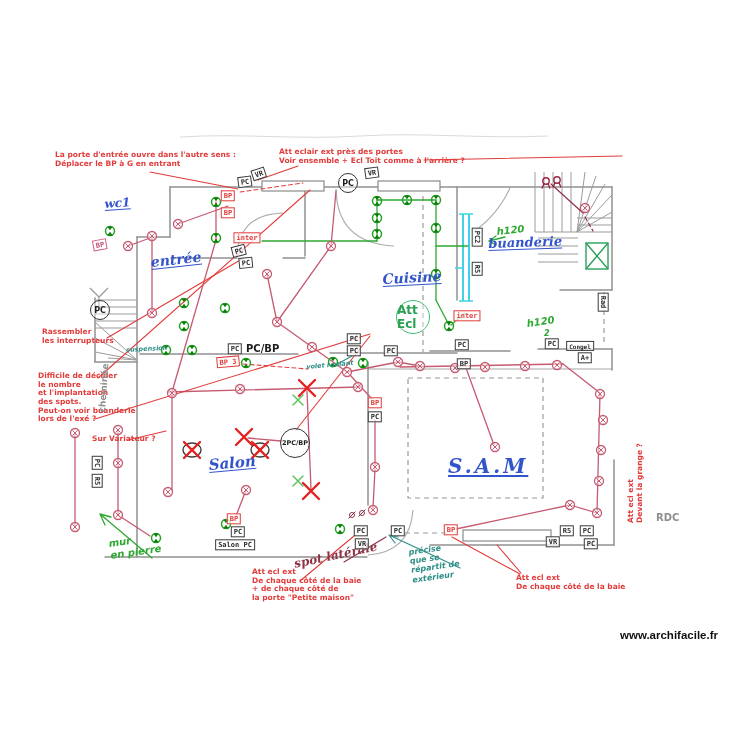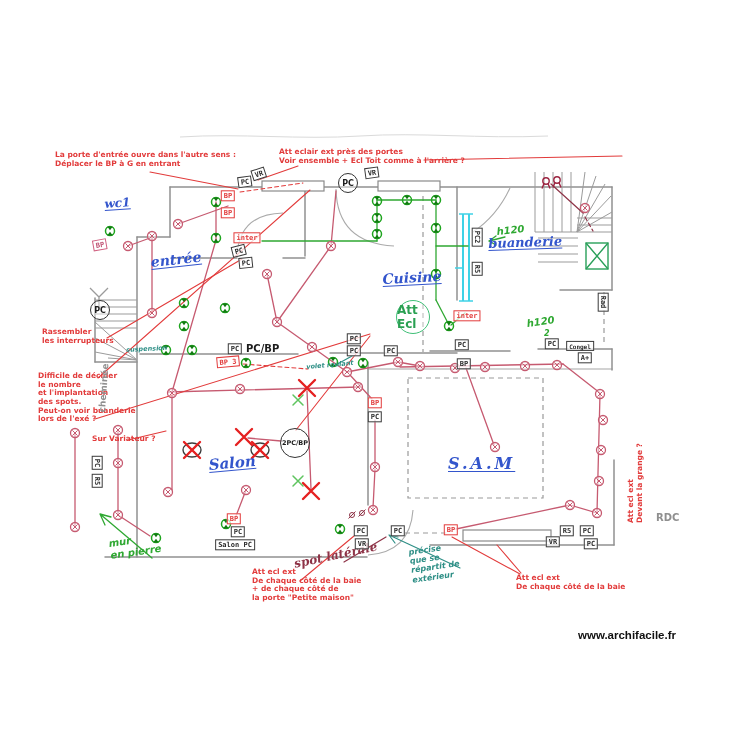--- a/index.html
+++ b/index.html
@@ -473,37 +473,37 @@
 la porte "Petite maison"</div>
       <div class="lbl red-note" style="left: 516px; top: 574px;">Att ecl ext
 De chaque côté de la baie</div>
       <div class="lbl red-note" style="left: 627px; top: 523px; transform: rotate(-90deg);">Att ecl ext
 Devant la grange ?</div>
       <div class="lbl room" style="left: 104px; top: 198px; font-size: 12px; transform: rotate(-4deg);">wc1</div>
       <div class="lbl room" style="left: 150px; top: 254px; font-size: 14px; transform: rotate(-6deg);">entrée</div>
       <div class="lbl room" style="left: 382px; top: 271px; font-size: 14px; transform: rotate(-3deg);">Cuisine</div>
       <div class="lbl room" style="left: 488px; top: 237px; font-size: 13px; transform: rotate(-2deg);">buanderie</div>
       <div class="lbl room" style="left: 208px; top: 457px; font-size: 15px; transform: rotate(-5deg);">Salon</div>
-      <div class="lbl room" style="left: 448px; top: 455px; font-size: 16px; letter-spacing: 3px;">S.A.M</div>
+      <div class="lbl room" style="left: 448px; top: 455px; font-size: 20px; letter-spacing: 3px;">S.A.M</div>
       <div class="lbl green-note" style="left: 496px; top: 226px; font-size: 10px; transform: rotate(-6deg);">h120</div>
       <div class="lbl green-note" style="left: 526px; top: 318px; font-size: 10px; transform: rotate(-8deg);">h120</div>
       <div class="lbl green-note" style="left: 544px; top: 329px; font-size: 8px;">2</div>
       <div class="lbl green-note" style="left: 108px; top: 538px; font-size: 10px; transform: rotate(-8deg);">mur
 en pierre</div>
       <div class="lbl teal-note" style="left: 306px; top: 364px; font-size: 6.5px; transform: rotate(-5deg);">volet roulant</div>
       <div class="lbl teal-note" style="left: 126px; top: 347px; font-size: 6.5px; transform: rotate(-3deg);">suspension</div>
       <div class="lbl teal-note" style="left: 408px; top: 548px; font-size: 8px; transform: rotate(-8deg);">précise
 que se
 répartit de
 extérieur</div>
       <div class="lbl maroon-note" style="left: 293px; top: 558px; font-size: 12px; transform: rotate(-12deg);">spot latérale</div>
       <div class="lbl ink" style="left: 246px; top: 343px; font-size: 10px;">PC/BP</div>
       <div class="lbl pencil-note" style="left: 656px; top: 512px; font-size: 10px;">RDC</div>
       <div class="lbl pencil-note" style="left: 97px; top: 412px; font-size: 9px; transform: rotate(-86deg);">cheminée</div>
-      <div class="lbl wm" style="left: 578px; top: 629px; width: 140px; ">www.archifacile.fr</div>
+      <div class="lbl wm" style="left: 578px; top: 629px; width: 140px; text-align: right;">www.archifacile.fr</div>
     </div>
 <div id="layer-boxes">
       <div class="box r" style="left: 228px; top: 196px; transform: translate(-50%, -50%);">BP</div>
       <div class="box r" style="left: 228px; top: 213px; transform: translate(-50%, -50%);">BP</div>
       <div class="box r" style="left: 247px; top: 238px; transform: translate(-50%, -50%);">inter</div>
       <div class="box r" style="left: 467px; top: 316px; transform: translate(-50%, -50%);">inter</div>
       <div class="box r" style="left: 375px; top: 403px; transform: translate(-50%, -50%);">BP</div>
       <div class="box k" style="left: 375px; top: 417px; transform: translate(-50%, -50%);">PC</div>
       <div class="box r" style="left: 234px; top: 519px; transform: translate(-50%, -50%);">BP</div>
       <div class="box k" style="left: 238px; top: 532px; transform: translate(-50%, -50%);">PC</div>

